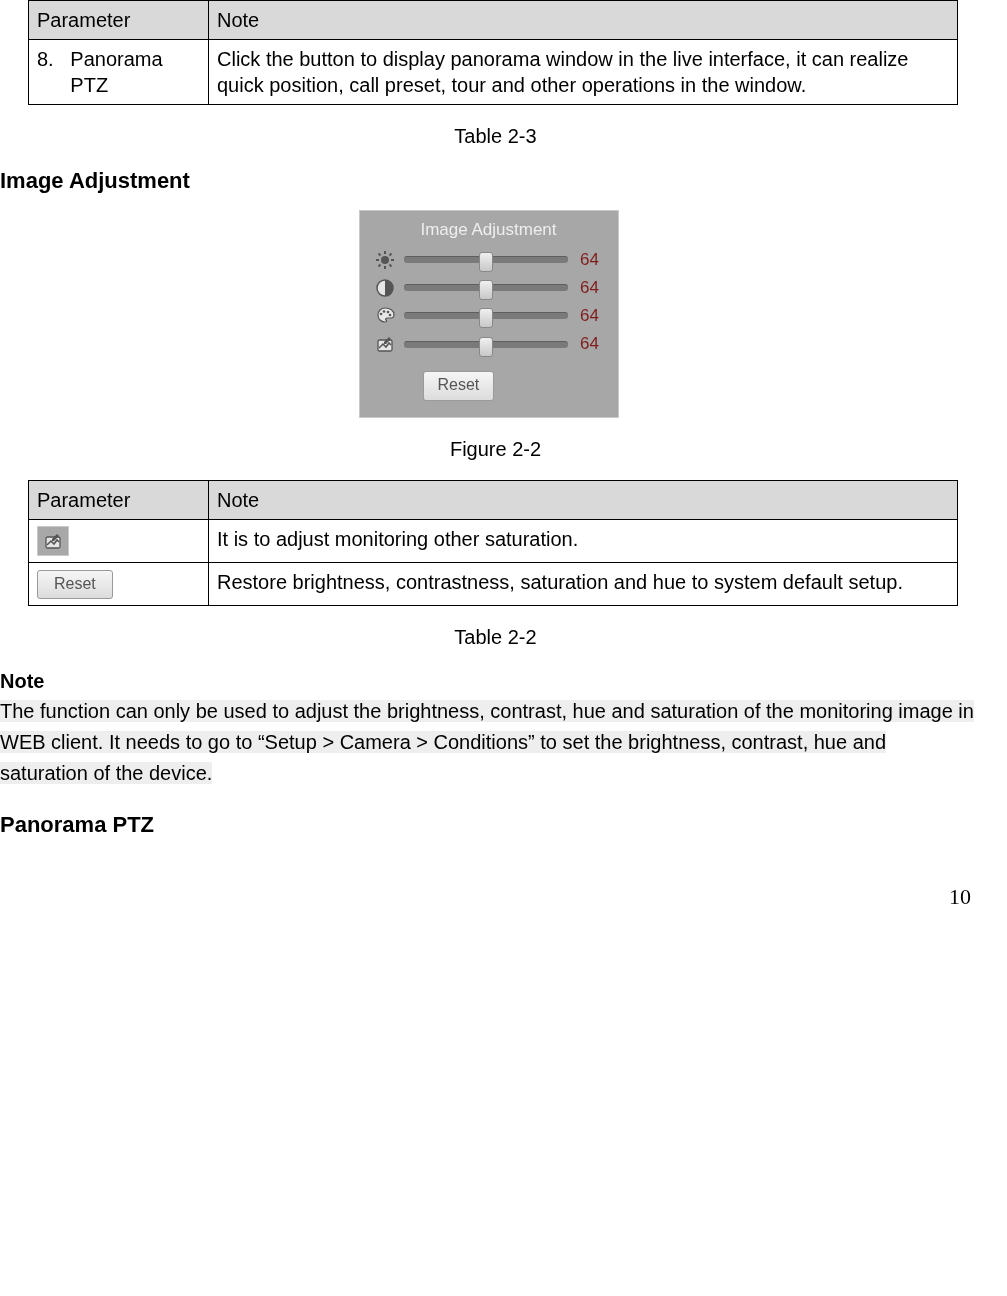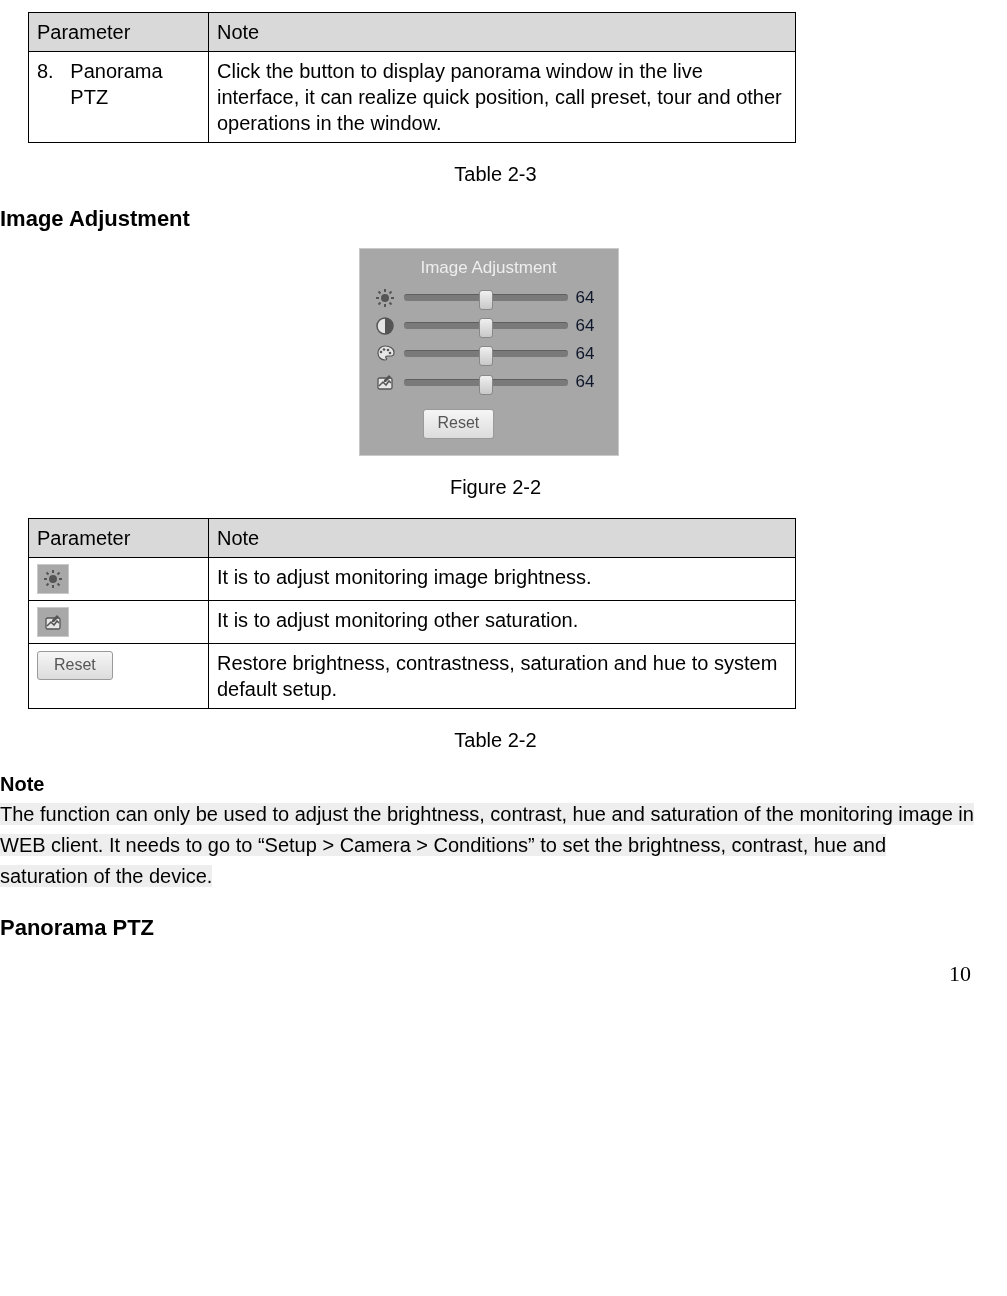--- a/index.html
+++ b/index.html
@@ -7,23 +7,23 @@
     color: #000;
     margin: 0;
     padding: 0 30px 10px 0;
     width: 1007px;
     box-sizing: border-box;
     font-size: 20px;
     line-height: 1.3;
   }
   table.doc-table {
     border-collapse: collapse;
-    width: 768px;
+    width: 930px;
     margin-left: 28px;
-    margin-top: 12px;
+    margin-top: 0;
     padding-left: 20px;
   }
   table.doc-table td, table.doc-table th {
     border: 1px solid #000;
     padding: 6px 6px 6px 8px;
     text-align: left;
     vertical-align: top;
     font-weight: normal;
   }
   table.doc-table .th {
@@ -77,21 +77,21 @@
   .thumb {
     position: absolute;
     top: -5px;
     left: 50%;
     transform: translateX(-50%);
     width: 12px; height: 18px;
     background: linear-gradient(#f0f0f0,#c8c8c8);
     border: 1px solid #888;
     border-radius: 3px;
   }
-  .valnum { width: 28px; color: #0f172a; font-size: 17px; text-align: left; }
+  .valnum { width: 28px; color: #7f1d1d; font-size: 17px; text-align: center; }
   .reset-btn {
     display: inline-block;
     background: linear-gradient(#f6f6f6,#dcdcdc);
     border: 1px solid #9a9a9a;
     border-radius: 3px;
     color: #555;
     font-size: 16px;
     padding: 3px 14px 4px 14px;
     margin-left: 55px;
     margin-top: 10px;
@@ -108,21 +108,21 @@
     background: linear-gradient(#f6f6f6,#dcdcdc);
     border: 1px solid #9a9a9a;
     border-radius: 3px;
     color: #555;
     font-size: 16px;
     padding: 3px 16px;
   }
   .note-heading { font-weight: bold; margin: 18px 0 2px 0; }
   .note-body { line-height: 1.55; }
   .note-body span { background: #eeeeee; }
-  .pagenum { text-align: right; font-family: "Times New Roman", serif; font-size: 22px; margin-top: 18px; margin-right: 6px;}
+  .pagenum { text-align: right; font-family: "Times New Roman", serif; font-size: 22px; margin-top: 44px; margin-right: 6px;}
 </style>
 </head>
 <body>
 
 <svg width="0" height="0" style="position:absolute">
   <defs>
     <g id="ic-brightness">
       <circle cx="10" cy="10" r="4" fill="#555"></circle>
       <g stroke="#555" stroke-width="2">
         <line x1="10" y1="1" x2="10" y2="4"></line>
@@ -230,30 +230,20 @@
 <table class="doc-table">
   <tbody>
       <tr>
     <td class="th col1">Parameter</td>
     <td class="th">Note</td>
   </tr>
   <tr>
     <td class="col1">
           <span class="icon-cell-box">
             <svg viewBox="0 0 20 20">
-              <use href="#ic-brightness"></use>
-            </svg>
-          </span>
-        </td>
-    <td>It is to adjust monitoring image brightness.</td>
-  </tr>
-  <tr>
-    <td class="col1">
-          <span class="icon-cell-box">
-            <svg viewBox="0 0 20 20">
               <use href="#ic-saturation"></use>
             </svg>
           </span>
         </td>
     <td>It is to adjust monitoring other saturation.</td>
   </tr>
   <tr>
     <td class="col1"><span class="reset-lite">Reset</span></td>
     <td>Restore brightness, contrastness, saturation and hue to system default setup.</td>
   </tr>

